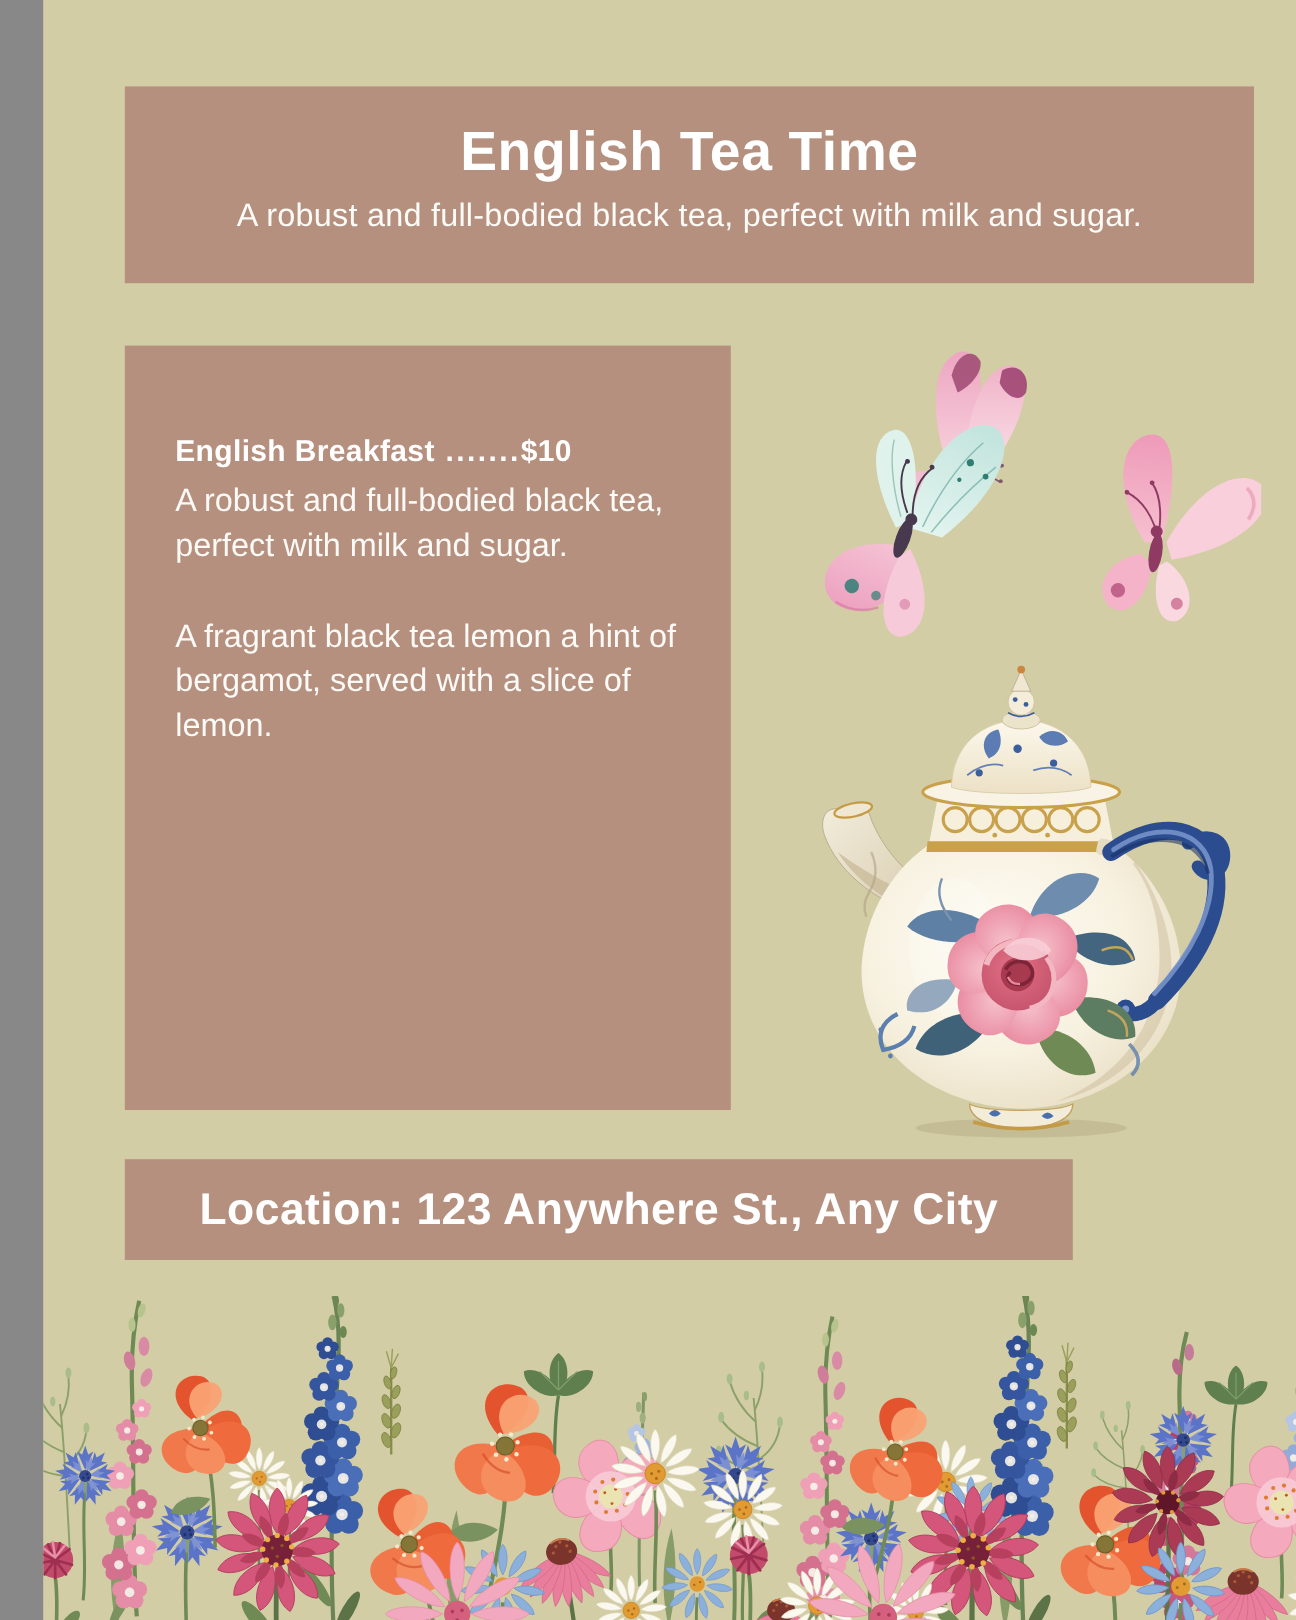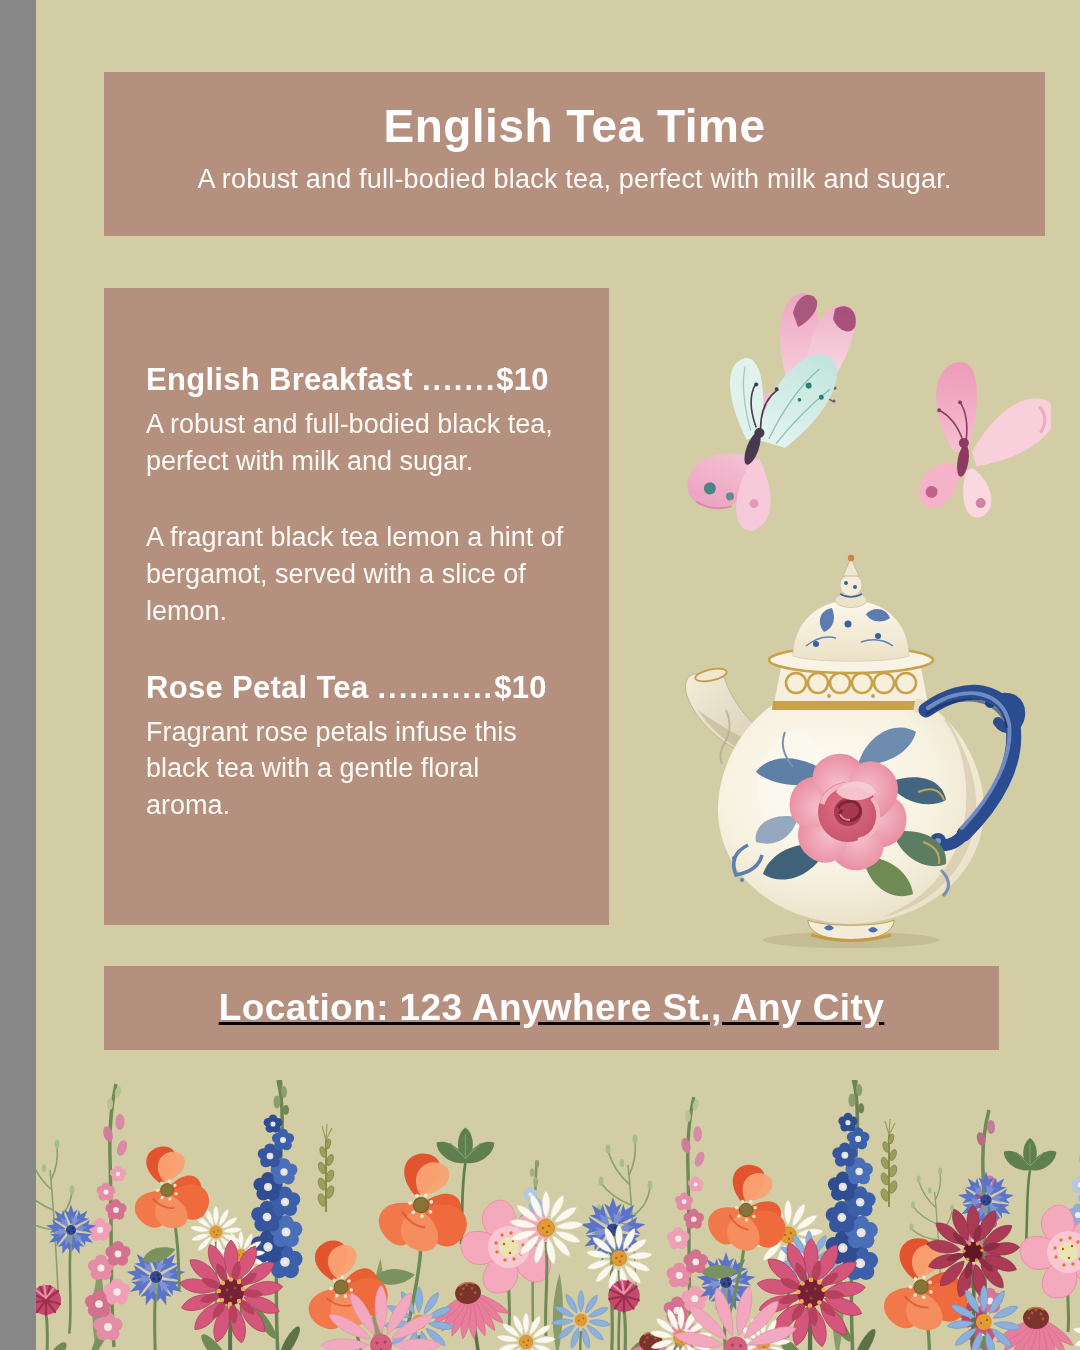--- a/index.html
+++ b/index.html
@@ -8,25 +8,25 @@
     background:#d3cda5;font-family:"Liberation Sans","DejaVu Sans",sans-serif;margin-left:36px;
   }
   .panel{position:absolute;background:#b6907e;}
   .header-panel{left:68px;top:72px;width:941px;height:164px;box-sizing:border-box;
     padding-top:28px;text-align:center;color:#fff;}
   .page-title{font-size:46px;font-weight:800;line-height:1.15;letter-spacing:.5px;color:#fff;}
   .page-subtitle{margin-top:11px;font-size:27px;color:#fcfbf7;letter-spacing:.2px;}
   .menu-panel{left:68px;top:288px;width:505px;height:637px;box-sizing:border-box;
     padding:74px 42px 0 42px;color:#fff;}
   .menu-item{margin-bottom:40px;}
-  .menu-line{font-size:31px;font-weight:800;letter-spacing:.3px;white-space:nowrap;}
+  .menu-line{font-size:25px;font-weight:800;letter-spacing:.3px;white-space:nowrap;}
   .menu-dots{margin-left:9px;letter-spacing:2px;}
   .menu-desc{margin-top:8px;font-size:27px;line-height:1.36;color:#fbfaf6;}
-  .location-bar{left:68px;top:966px;width:895px;height:84px;display:flex;
-    align-items:center;justify-content:center;text-decoration:underline;}
+  .location-bar{left:68px;top:966px;width:790px;height:84px;display:flex;
+    align-items:center;justify-content:center;}
   .location-text{font-size:37px;font-weight:800;color:#fff;letter-spacing:.4px;}
   .illus{position:absolute;}
   .butterflies{left:615px;top:283px;width:400px;height:250px;}
   .teapot{left:620px;top:550px;width:390px;height:400px;}
   .flowers{left:0;top:1080px;width:1080px;height:270px;}
 </style>
 </head>
 <body>
 
 <div class="poster">
@@ -36,24 +36,20 @@
     <div class="page-subtitle">A robust and full-bodied black tea, perfect with milk and sugar.</div>
   </div>
 
   <div class="panel menu-panel">
     <div class="menu-item">
       <div class="menu-line"><span>English Breakfast</span><span class="menu-dots">.......</span><span>$10</span></div>
       <div class="menu-desc">A robust and full-bodied black tea, perfect with milk and sugar.</div>
     </div>
     <div class="menu-item">
       <div class="menu-desc">A fragrant black tea lemon a hint of bergamot, served with a slice of lemon.</div>
-    </div>
-    <div class="menu-item">
-      <div class="menu-line"><span>Rose Petal Tea</span><span class="menu-dots">...........</span><span>$10</span></div>
-      <div class="menu-desc">Fragrant rose petals infuse this black tea with a gentle floral aroma.</div>
     </div>
   </div>
 
   <svg class="illus butterflies" viewBox="0 0 400 250" xmlns="http://www.w3.org/2000/svg">
     <defs>
       <linearGradient id="gbA" x1="0" y1="1" x2="0" y2="0">
           <stop offset="0" stop-color="#f8d3de"></stop>
           <stop offset="1" stop-color="#eda6c2"></stop>
         </linearGradient>
       <linearGradient id="gbA2" x1="0" y1="1" x2="0" y2="0">

